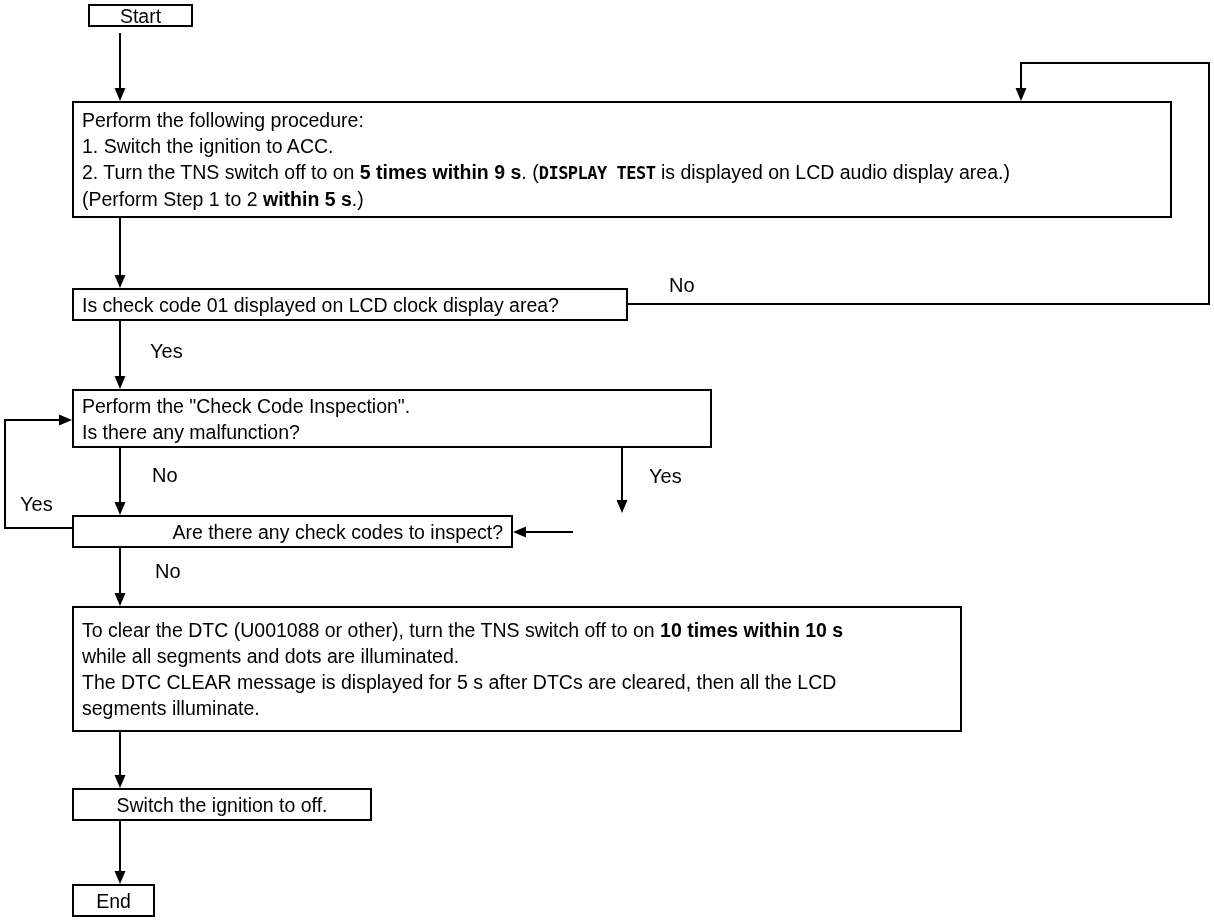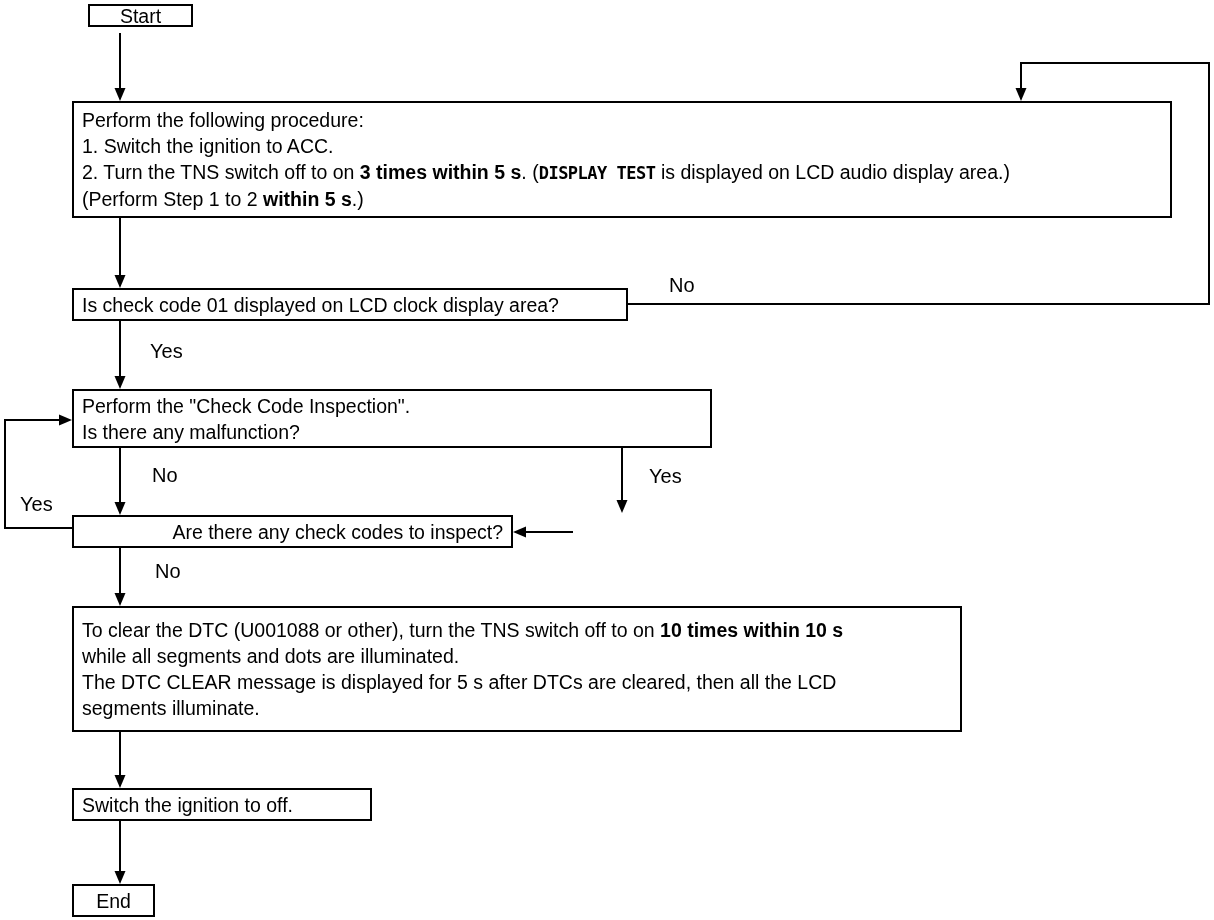--- a/index.html
+++ b/index.html
@@ -115,21 +115,21 @@
     </g>
   </svg>
 
   <div class="box center" style="left:88px; top:4px; width:105px; height:23px;">
     <span class="line">Start</span>
   </div>
 
   <div class="box" style="left:72px; top:101px; width:1100px; height:117px;">
     <span class="line">Perform the following procedure:</span>
     <span class="line">1. Switch the ignition to ACC.</span>
-    <span class="line"><span>2. Turn the TNS switch off to on </span><b>3 times within 5 s</b><span>. (</span><span class="lcd">DISPLAY TEST</span><span> is displayed on LCD audio display area.)</span></span>
+    <span class="line"><span>2. Turn the TNS switch off to on </span><b>5 times within 9 s</b><span>. (</span><span class="lcd">DISPLAY TEST</span><span> is displayed on LCD audio display area.)</span></span>
     <span class="line"><span>(Perform Step 1 to 2 </span><b>within 5 s</b><span>.)</span></span>
   </div>
 
   <div class="box" style="left:72px; top:288px; width:556px; height:33px;">
     <span class="line">Is check code 01 displayed on LCD clock display area?</span>
   </div>
 
   <div class="box" style="left:72px; top:389px; width:640px; height:59px;">
     <span class="line">Perform the "Check Code Inspection".</span>
     <span class="line">Is there any malfunction?</span>
@@ -140,21 +140,21 @@
   </div>
 
 
   <div class="box" style="left:72px; top:606px; width:890px; height:126px;">
     <span class="line"><span>To clear the DTC (U001088 or other), turn the TNS switch off to on </span><b>10 times within 10 s</b></span>
     <span class="line">while all segments and dots are illuminated.</span>
     <span class="line">The DTC CLEAR message is displayed for 5 s after DTCs are cleared, then all the LCD</span>
     <span class="line">segments illuminate.</span>
   </div>
 
-  <div class="box" style="left:72px; top:788px; width:300px; height:33px;">
+  <div class="box" style="left:72px; top:788px; width:300px; height:33px;text-align:center;">
     <span class="line">Switch the ignition to off.</span>
   </div>
 
   <div class="box center" style="left:72px; top:884px; width:83px; height:33px;">
     <span class="line">End</span>
   </div>
 
   <div class="edge-label" style="left:150px; top:340px;">Yes</div>
   <div class="edge-label" style="left:669px; top:274px;">No</div>
   <div class="edge-label" style="left:152px; top:464px;">No</div>

